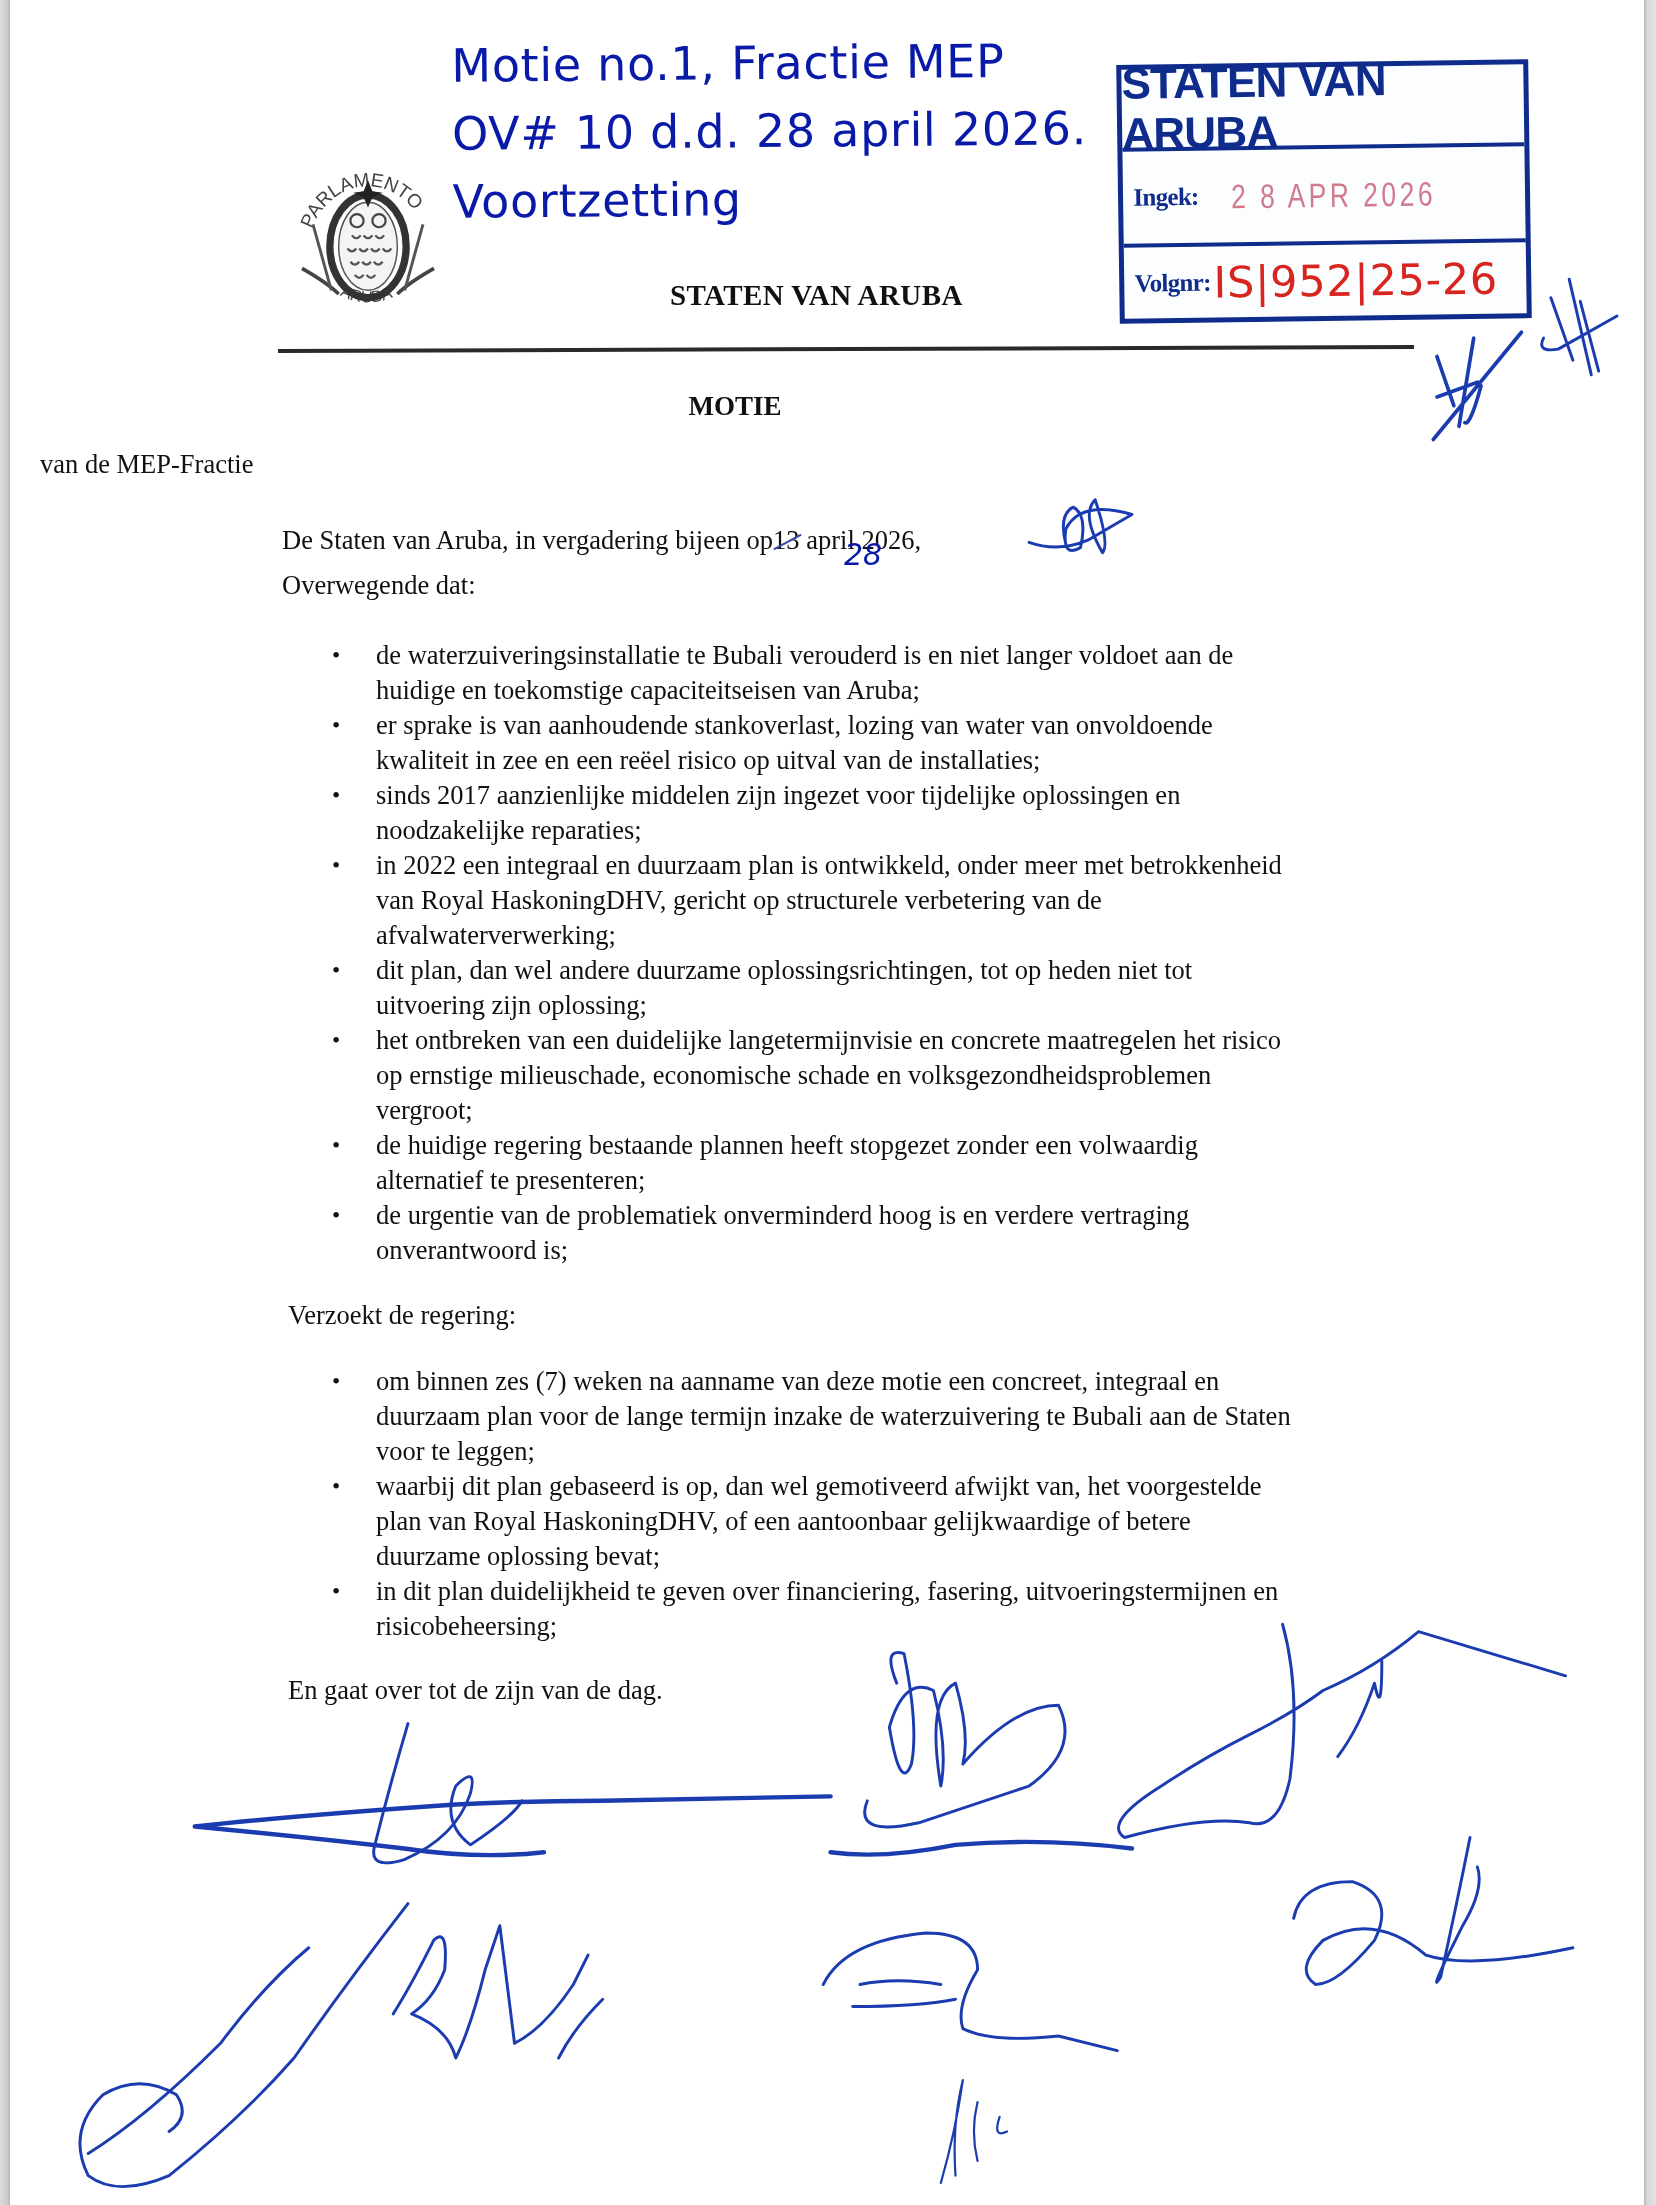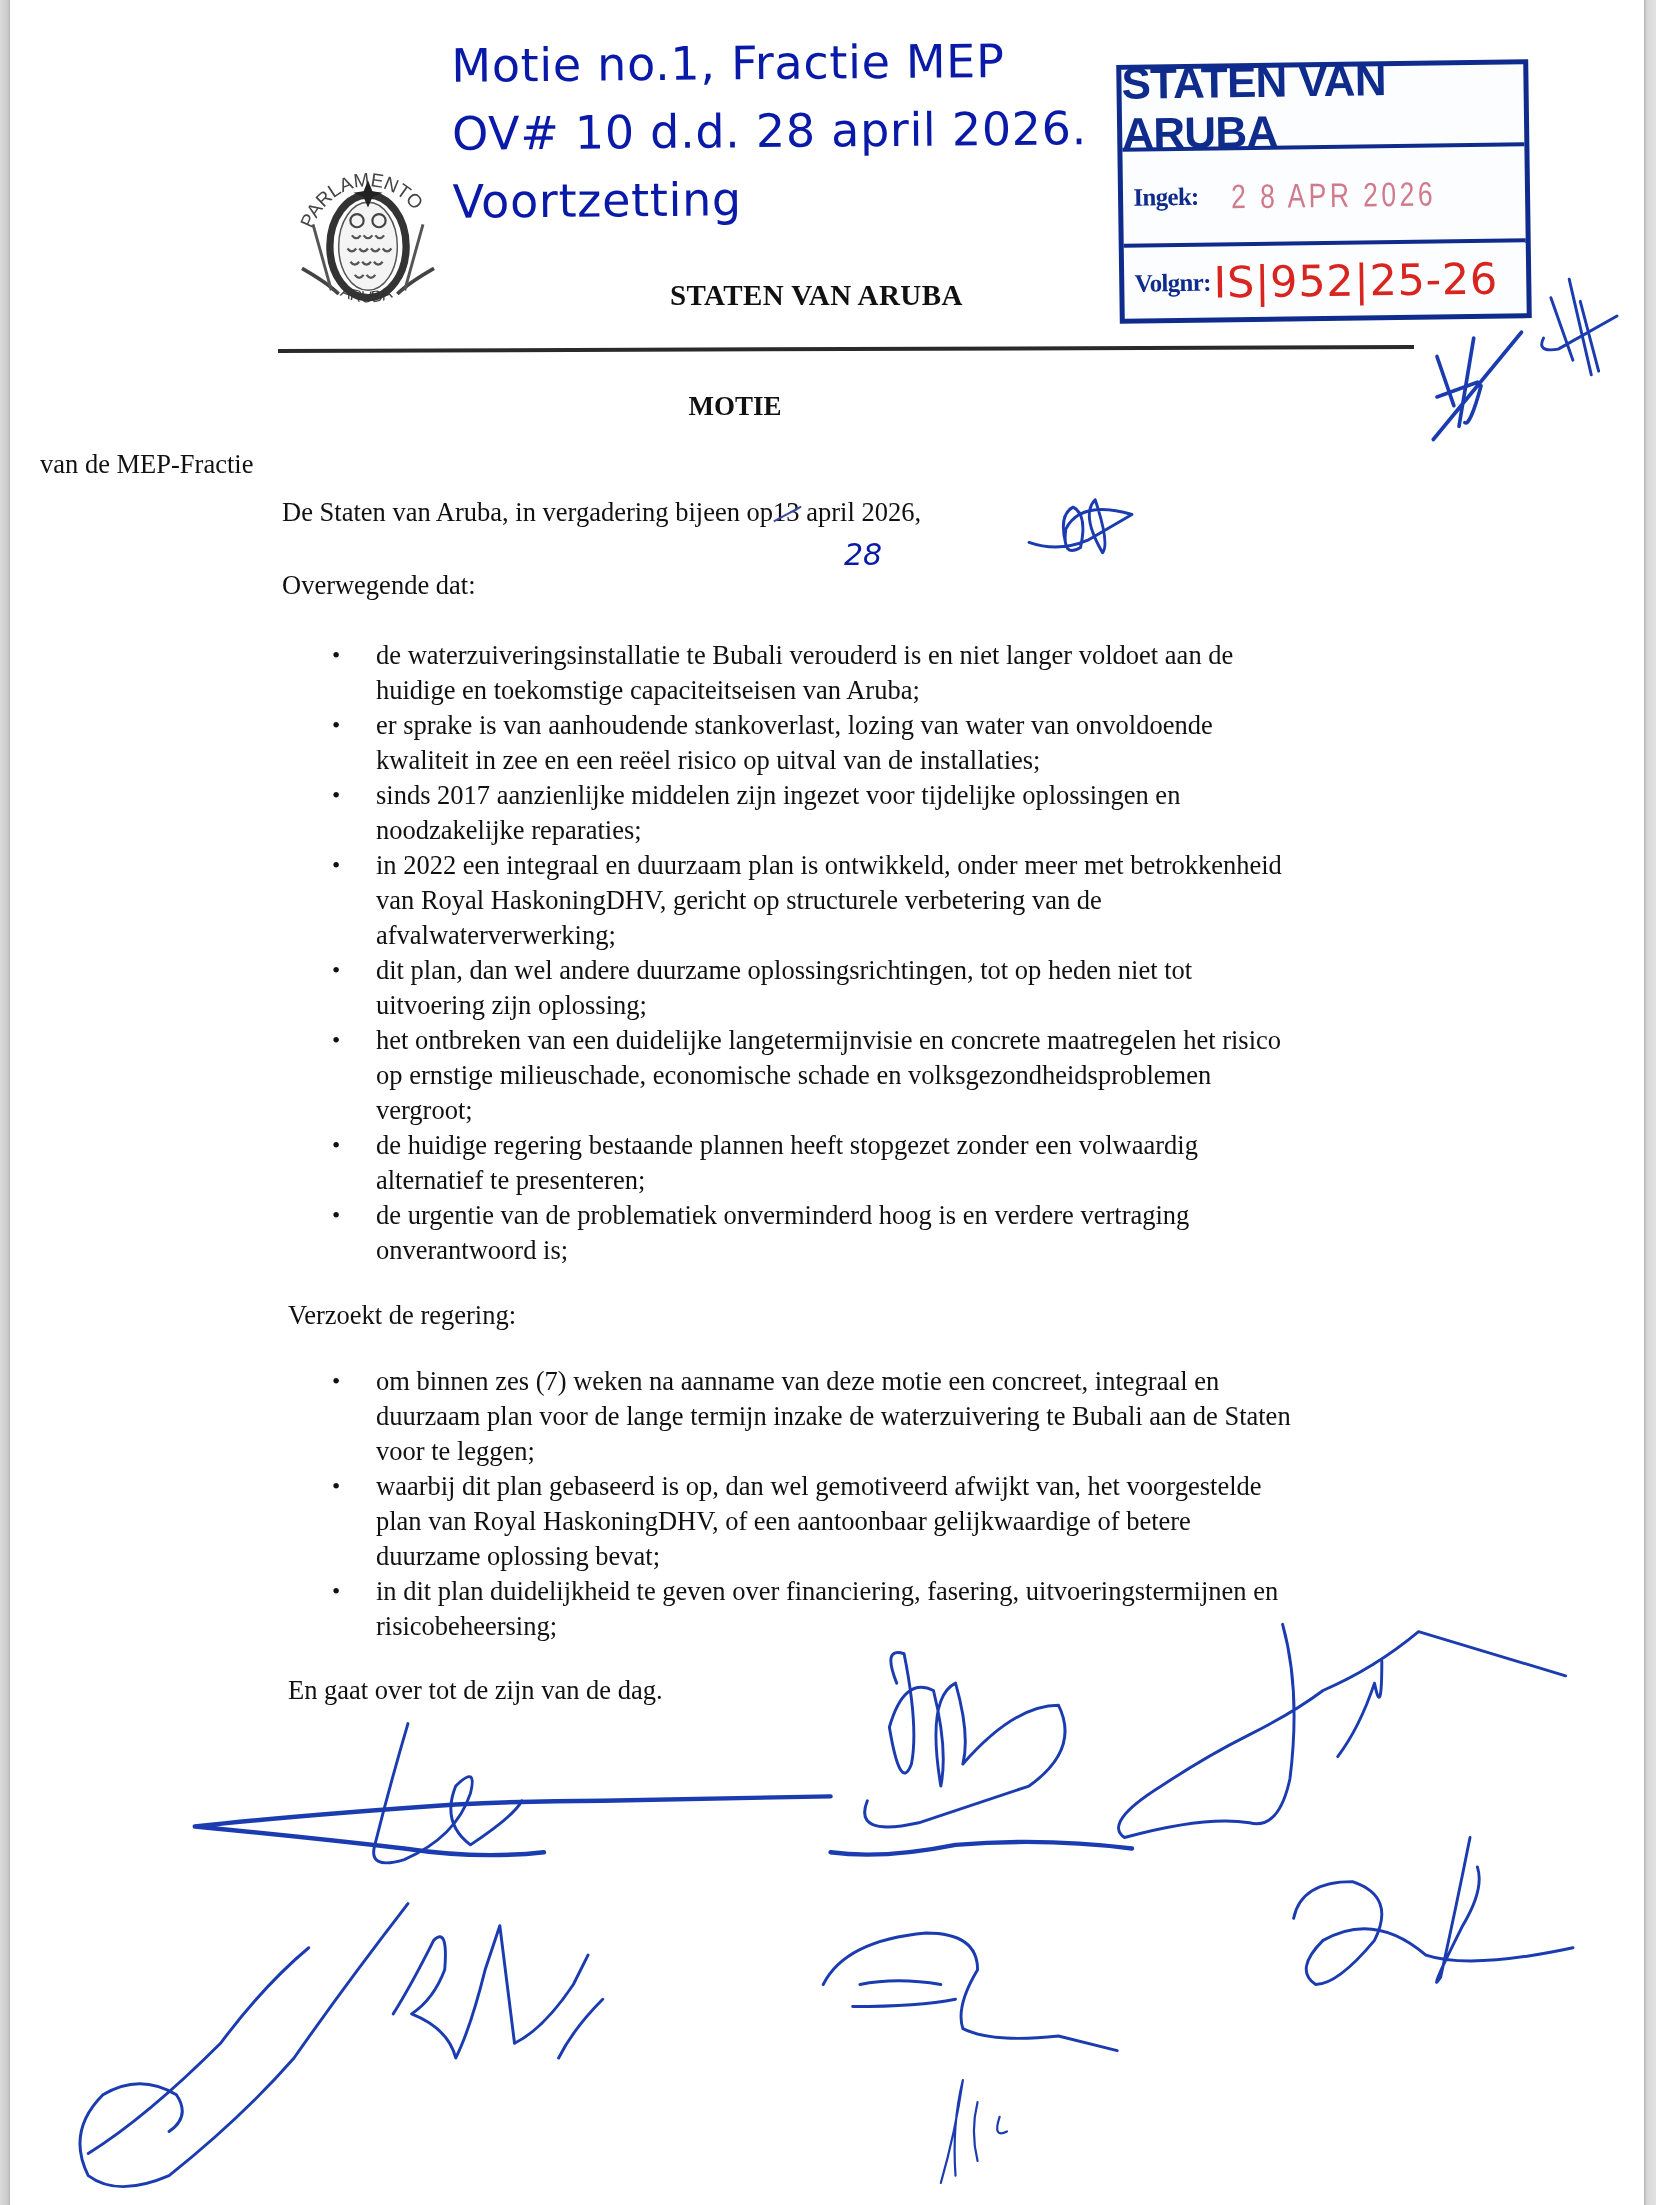--- a/index.html
+++ b/index.html
@@ -70,21 +70,21 @@
   
   .title {
     position: absolute; left: 0; width: 1430px; text-align: center; top: 391px;
     font-weight: bold; font-size: 27px; padding-left: 40px; box-sizing: border-box;
   }
   .subtitle {
     position: absolute; left: 0; width: 1656px; top: 449px;
     font-size: 26.5px; padding-left: 40px; box-sizing: border-box;
   }
   .p { position: absolute; font-size: 26.5px; white-space: nowrap; }
-  .strike { position: relative; display: inline-block; }
+  .strike { position: relative; display: inline-block; margin-top: 28px; }
   .strike::after {
     content: ""; position: absolute; left: -1.5px; right: -2.9px; top: 52%;
     height: 2.2px; background: #3a4aa0; transform: rotate(-28deg);
   }
   .corr { position: absolute; font-size: 30px; font-style: italic; }
   ul.bullets {
     position: absolute; margin: 0; padding: 0; list-style: none;
     font-size: 26.5px; line-height: 35px;
   }
   ul.bullets li { position: relative; padding-left: 0; }

